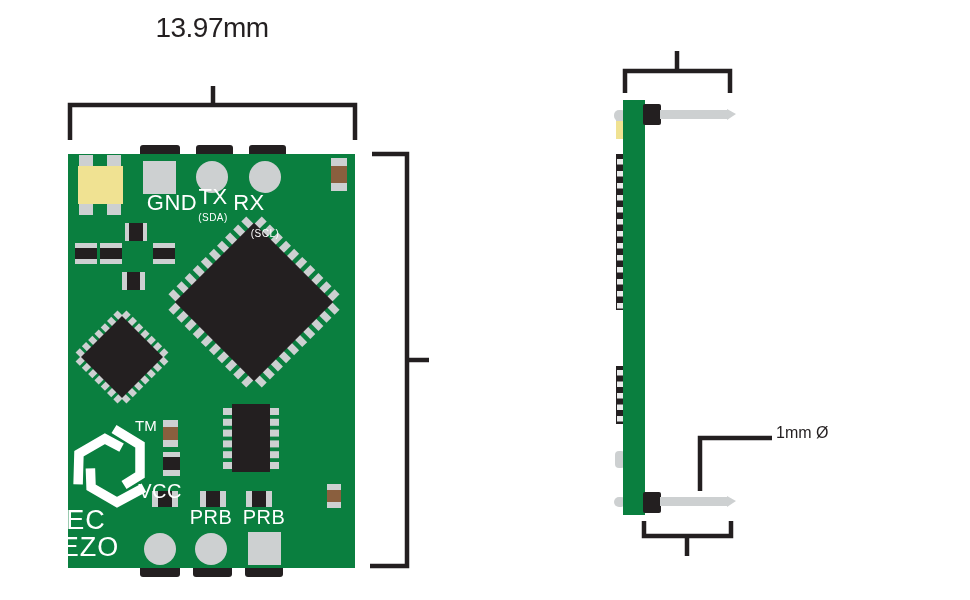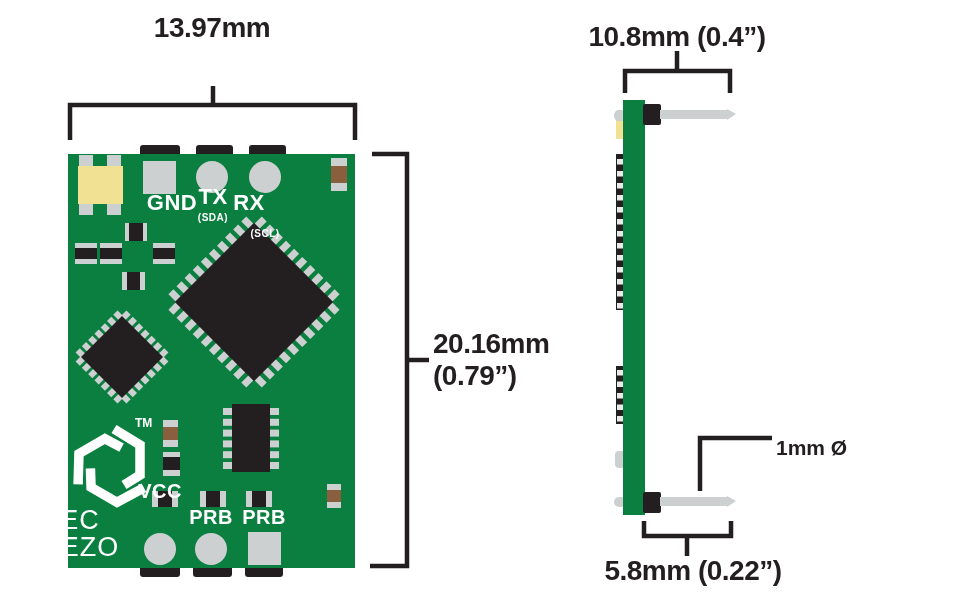--- a/index.html
+++ b/index.html
@@ -1,28 +1,28 @@
 <!DOCTYPE html>
 <html><head>
 <meta charset="utf-8">
 <style>
   html,body{margin:0;padding:0;background:#fff;}
   .stage{position:relative;width:970px;height:600px;background:#ffffff;overflow:hidden;
          font-family:"Liberation Sans",sans-serif;}
   .stage svg{position:absolute;left:0;top:0;}
-  .t{position:absolute;white-space:nowrap;font-weight:bold;color:#231f20;
+  .t{position:absolute;white-space:nowrap;font-weight:normal;color:#231f20;
      font-family:"Liberation Sans",sans-serif;line-height:1.15;}
   .dim{font-size:28px;letter-spacing:-0.5px;}
   .ctr{text-align:center;}
   .white{color:#ffffff;}
   .padlbl{font-size:22px;letter-spacing:0.5px;}
   .padlbl2{font-size:20px;letter-spacing:0.5px;}
   .sub{font-size:10px;letter-spacing:0.5px;}
   .thin{font-weight:normal;font-size:27px;letter-spacing:1px;}
-  .tm{font-size:12px;letter-spacing:0;}
+  .tm{font-size:15px;letter-spacing:0;}
 </style>
 </head>
 <body>
 
 <div class="stage">
 
   <svg width="970" height="600" viewBox="0 0 970 600">
 
     <g>
 
@@ -254,33 +254,29 @@
       <path d="M 625 93 L 625 71 L 730 71 L 730 93"></path>
       <path d="M 677 70 L 677 51"></path>
       <path d="M 772 438 L 700 438 L 700 491"></path>
       <path d="M 644 521 L 644 536 L 731 536 L 731 521"></path>
       <path d="M 687 536 L 687 556"></path>
     </g>
   </svg>
 
   <div class="t dim ctr" style="left:92px;top:12px;width:240px">13.97mm</div>
 
-  <div class="t dim" style="left:433px;top:328px">20.16mm</div>
-  <div class="t dim" style="left:433px;top:360px">(0.79”)</div>
-
-  <div class="t dim ctr" style="left:557px;top:21px;width:240px">10.8mm (0.4”)</div>
-  <div class="t" style="left:776px;top:436px;font-size:21px">1mm Ø</div>
-  <div class="t dim ctr" style="left:573px;top:555px;width:240px">5.8mm (0.22”)</div>
+
+  <div class="t" style="left:776px;top:424px;font-size:16px">1mm Ø</div>
 
   <div class="t white padlbl ctr" style="left:142px;top:190px;width:60px">GND</div>
   <div class="t white padlbl ctr" style="left:183px;top:184px;width:60px">TX</div>
   <div class="t white sub ctr" style="left:183px;top:212px;width:60px">(SDA)</div>
   <div class="t white padlbl ctr" style="left:219px;top:190px;width:60px">RX</div>
   <div class="t white sub ctr" style="left:235px;top:228px;width:60px">(SCL)</div>
 
   <div class="t white padlbl2 ctr" style="left:130px;top:480px;width:60px">VCC</div>
   <div class="t white padlbl2 ctr" style="left:181px;top:506px;width:60px">PRB</div>
   <div class="t white padlbl2 ctr" style="left:234px;top:506px;width:60px">PRB</div>
 
-  <div class="t white thin ctr" style="left:48px;top:505px;width:64px">EC</div>
+  <div class="t white thin ctr" style="left:54px;top:505px;width:64px">EC</div>
   <div class="t white thin ctr" style="left:58px;top:532px;width:64px">EZO</div>
   <div class="t white tm" style="left:135px;top:417px">TM</div>
 </div>
 
 </body></html>

